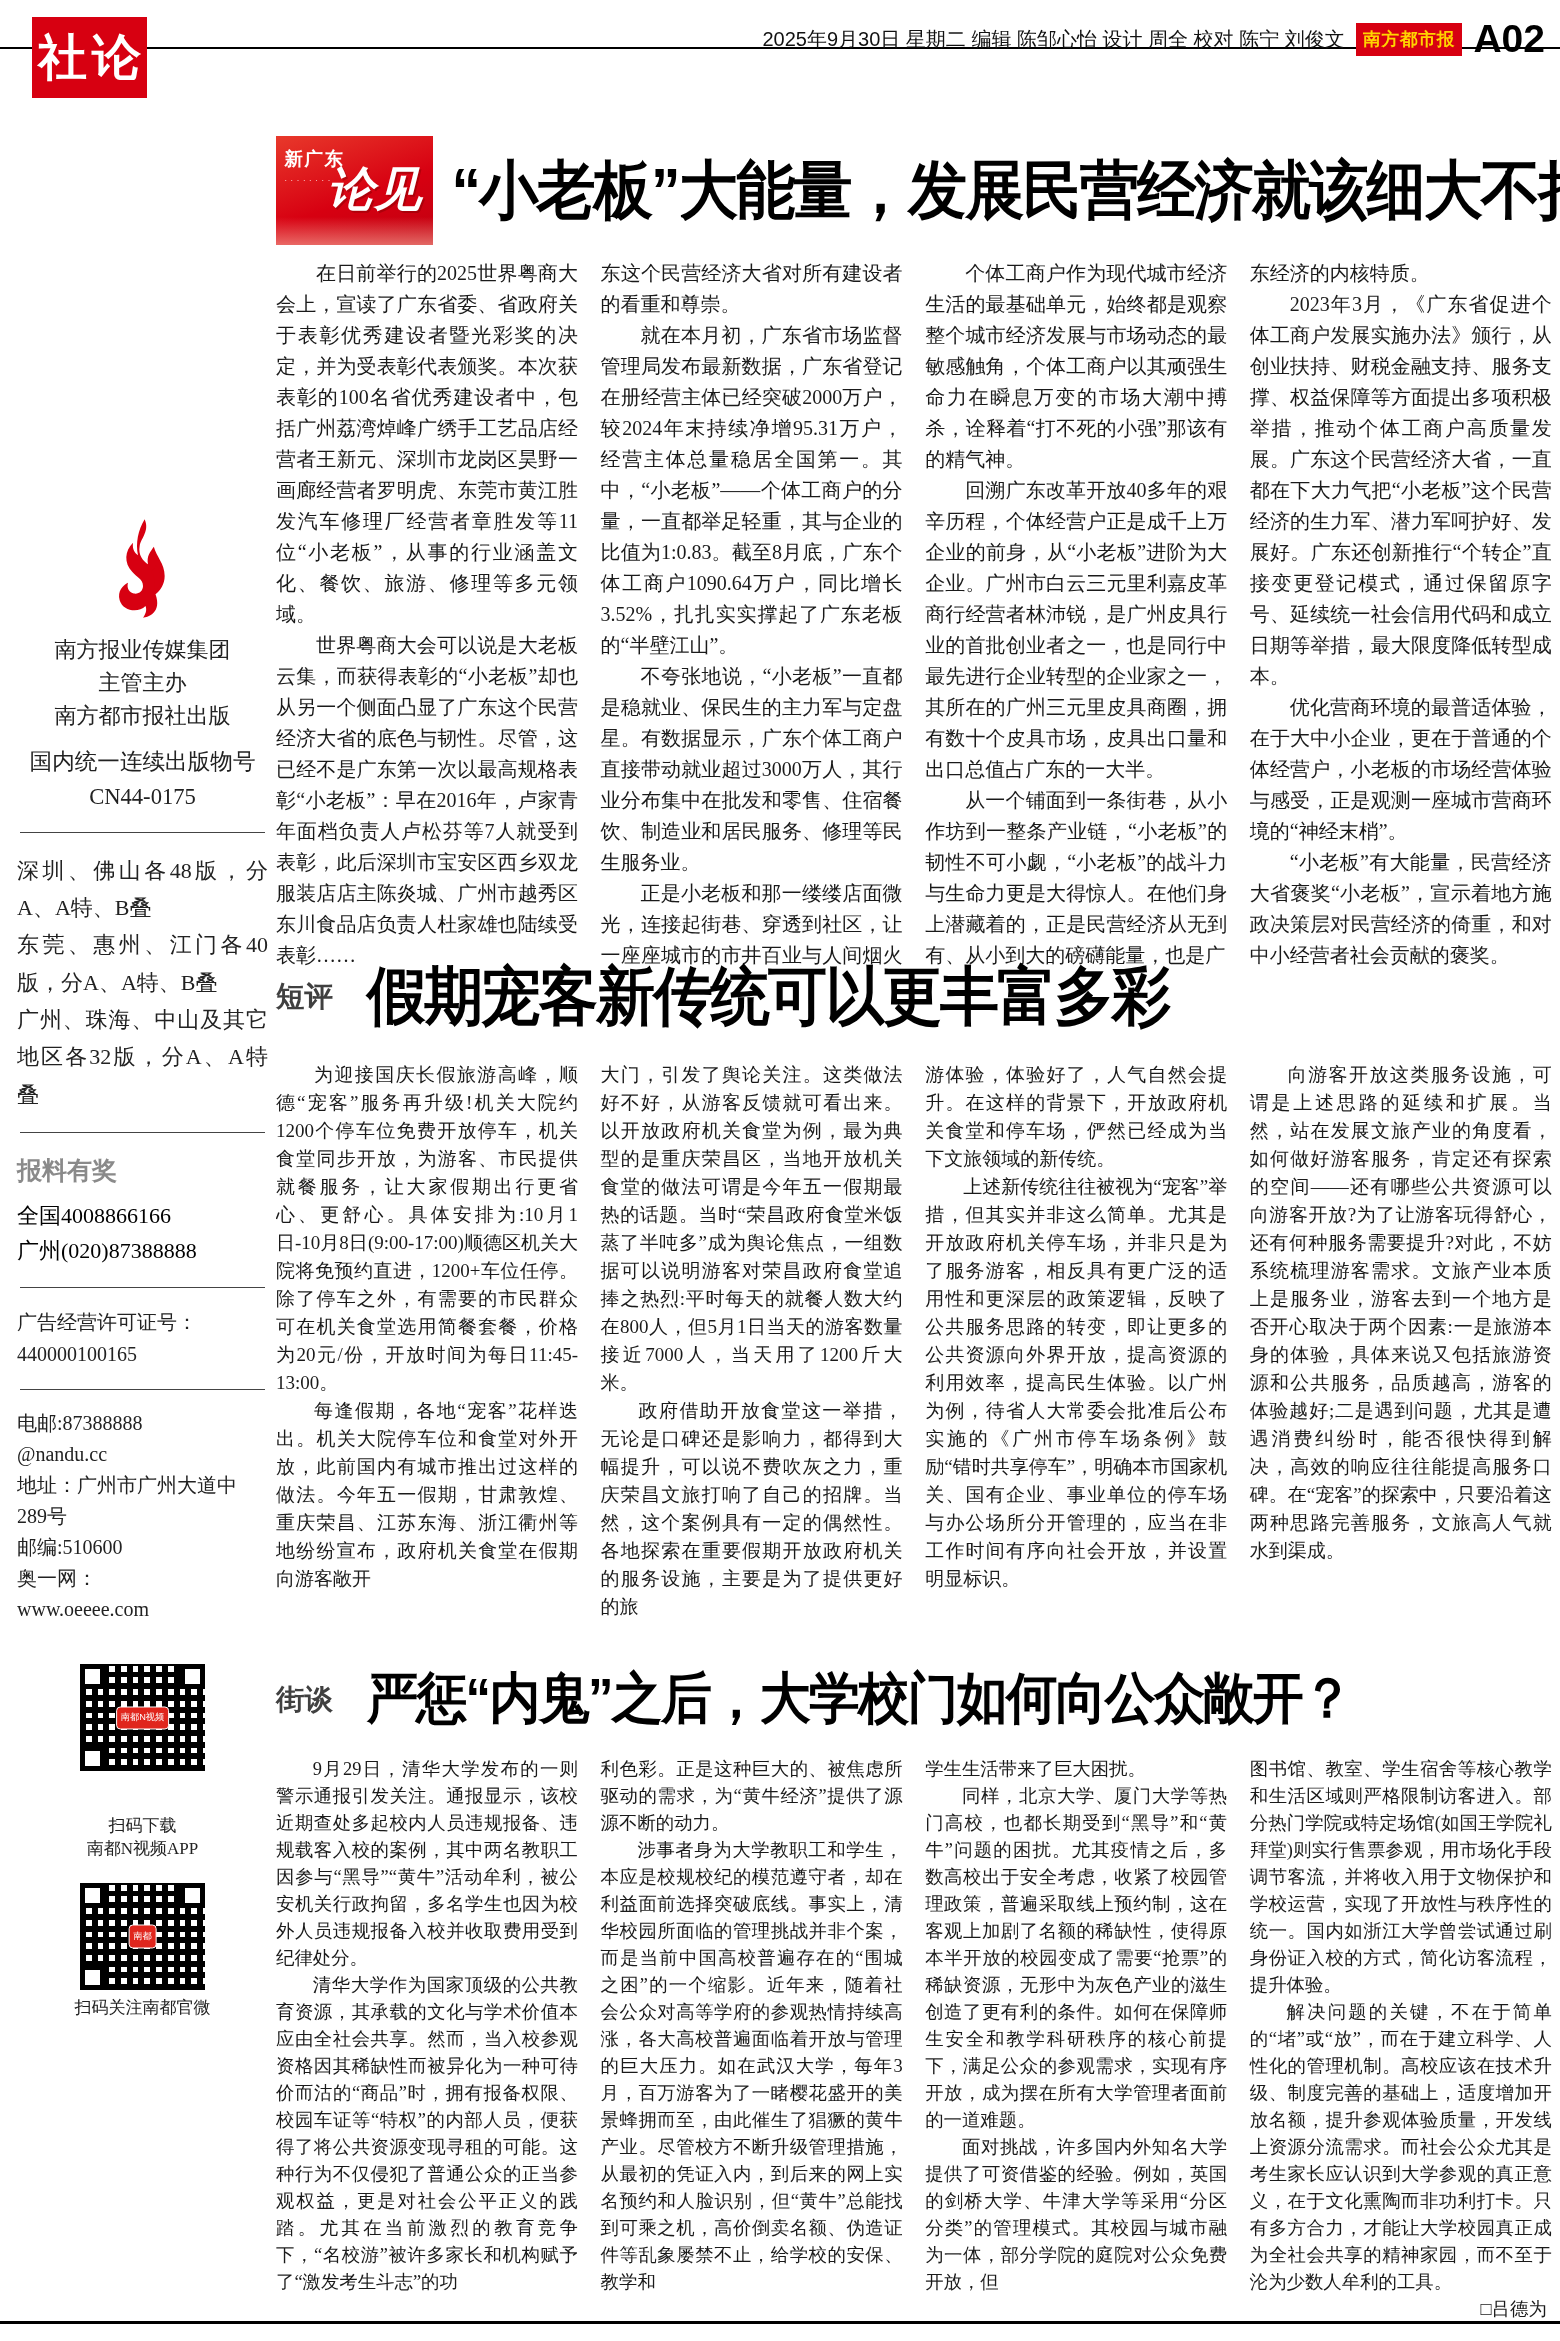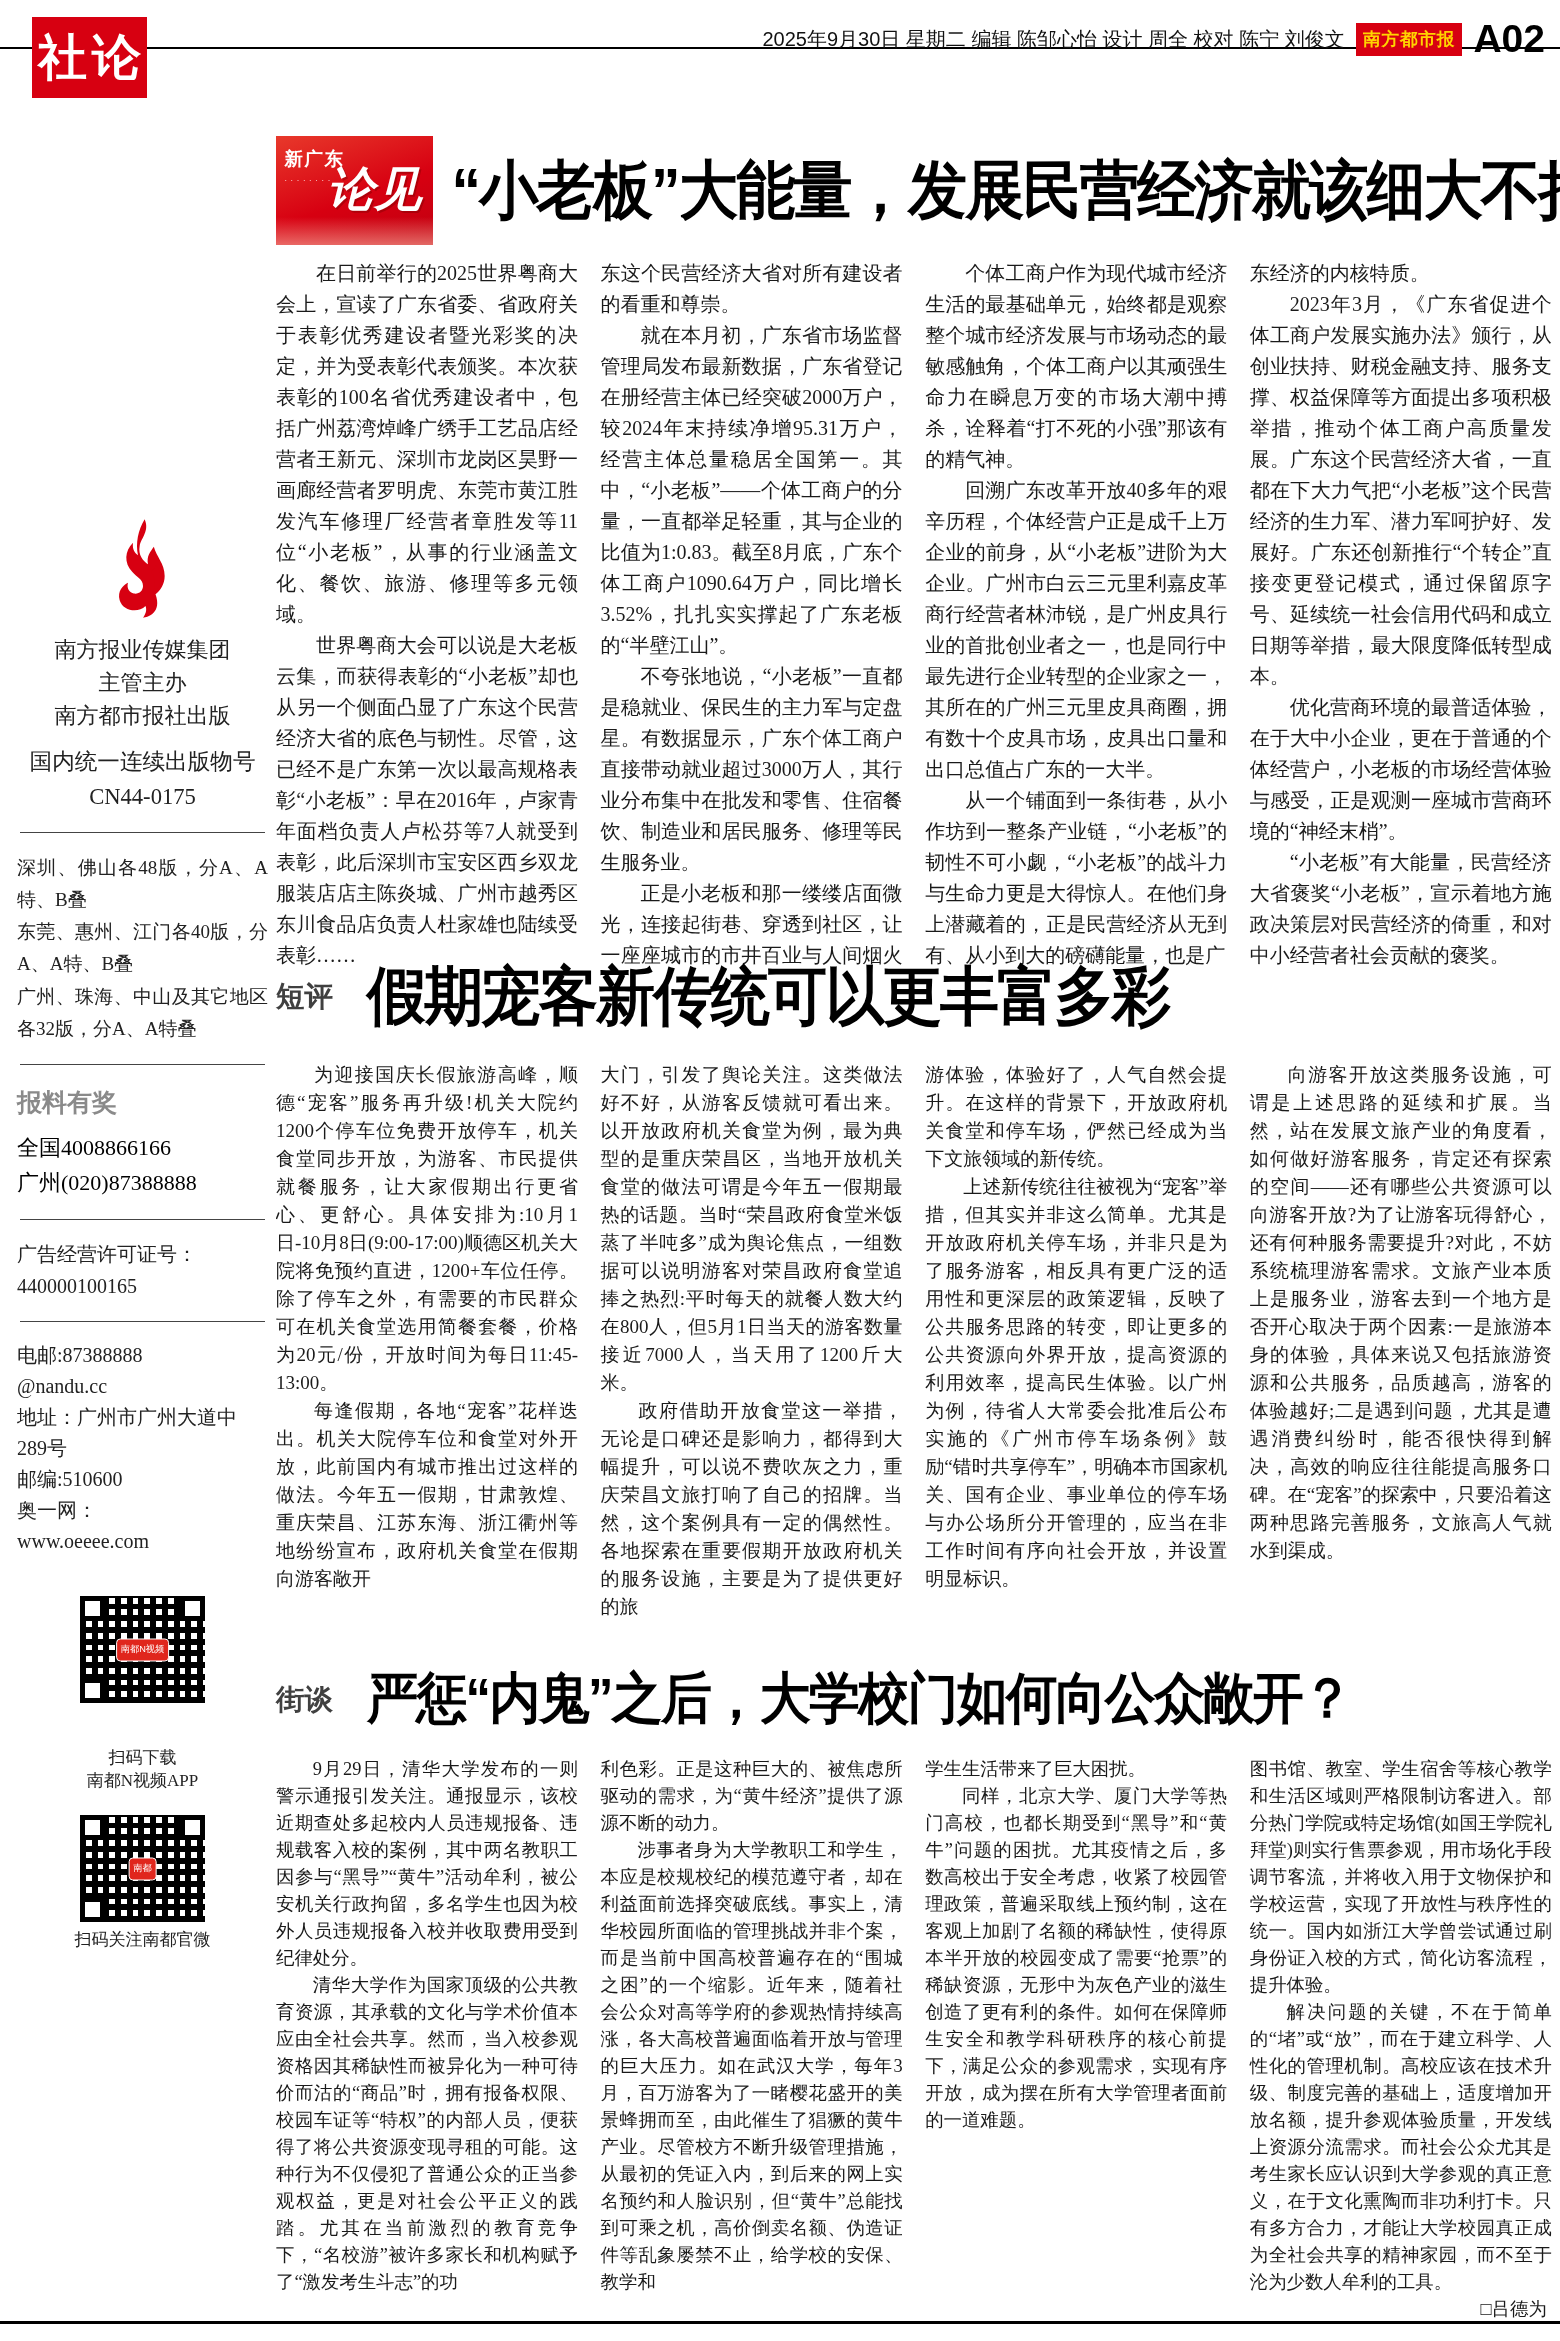--- a/index.html
+++ b/index.html
@@ -16,21 +16,21 @@
   .masthead{background:#d70011;color:#ffd400;font-family:"Liberation Sans","DejaVu Sans",sans-serif;
         font-weight:900;font-size:17.6px;padding:4.2px 6.7px;letter-spacing:0.8px;}
   .pageno{font-family:"Liberation Sans","DejaVu Sans",sans-serif;font-weight:900;font-size:39px;color:#000;}
   
   #sidebar{position:absolute;left:0;top:519px;width:251px;padding-left:17px;
         font-size:18.4px;line-height:1.55;}
   .flame{display:block;margin:0 auto 15px auto;}
   .sb-center{text-align:center;font-size:22px;line-height:1.5;color:#222;}
   .sb-issn{text-align:center;font-size:22.6px;margin-top:11.7px;color:#222;}
   .sb-rule{border:none;border-top:1.7px solid #444;margin:18.4px 3.4px;}
-  .sb-editions{font-size:19px;line-height:1.7;color:#222;text-align:justify;}
+  .sb-editions{font-size:22px;line-height:1.7;color:#222;text-align:justify;}
   .sb-editions div{text-align:justify;}
   .sb-tip-title{font-size:25px;font-weight:bold;color:#8a8a8a;
         font-family:"Liberation Sans","DejaVu Sans",sans-serif;margin-bottom:8.4px;}
   .sb-phones{font-size:22px;line-height:1.6;color:#000000;}
   .sb-ad{font-size:20px;line-height:1.6;color:#222;}
   .sb-contact{font-size:20px;line-height:1.55;color:#222;}
   .qr-wrap{text-align:center;margin-top:39px;}
   .qr{position:relative;width:125px;height:107px;margin:0 auto;
       background:
         repeating-linear-gradient(0deg,#000 0 5.9px,transparent 5.9px 11.7px),
@@ -210,20 +210,21 @@
             <p class="para">9月29日，清华大学发布的一则警示通报引发关注。通报显示，该校近期查处多起校内人员违规报备、违规载客入校的案例，其中两名教职工因参与“黑导”“黄牛”活动牟利，被公安机关行政拘留，多名学生也因为校外人员违规报备入校并收取费用受到纪律处分。</p>
             <p class="para">清华大学作为国家顶级的公共教育资源，其承载的文化与学术价值本应由全社会共享。然而，当入校参观资格因其稀缺性而被异化为一种可待价而沽的“商品”时，拥有报备权限、校园车证等“特权”的内部人员，便获得了将公共资源变现寻租的可能。这种行为不仅侵犯了普通公众的正当参观权益，更是对社会公平正义的践踏。尤其在当前激烈的教育竞争下，“名校游”被许多家长和机构赋予了“激发考生斗志”的功</p>
           </div>
           <div class="col">
             <p class="para cont">利色彩。正是这种巨大的、被焦虑所驱动的需求，为“黄牛经济”提供了源源不断的动力。</p>
             <p class="para">涉事者身为大学教职工和学生，本应是校规校纪的模范遵守者，却在利益面前选择突破底线。事实上，清华校园所面临的管理挑战并非个案，而是当前中国高校普遍存在的“围城之困”的一个缩影。近年来，随着社会公众对高等学府的参观热情持续高涨，各大高校普遍面临着开放与管理的巨大压力。如在武汉大学，每年3月，百万游客为了一睹樱花盛开的美景蜂拥而至，由此催生了猖獗的黄牛产业。尽管校方不断升级管理措施，从最初的凭证入内，到后来的网上实名预约和人脸识别，但“黄牛”总能找到可乘之机，高价倒卖名额、伪造证件等乱象屡禁不止，给学校的安保、教学和</p>
           </div>
           <div class="col">
             <p class="para cont">学生生活带来了巨大困扰。</p>
             <p class="para">同样，北京大学、厦门大学等热门高校，也都长期受到“黑导”和“黄牛”问题的困扰。尤其疫情之后，多数高校出于安全考虑，收紧了校园管理政策，普遍采取线上预约制，这在客观上加剧了名额的稀缺性，使得原本半开放的校园变成了需要“抢票”的稀缺资源，无形中为灰色产业的滋生创造了更有利的条件。如何在保障师生安全和教学科研秩序的核心前提下，满足公众的参观需求，实现有序开放，成为摆在所有大学管理者面前的一道难题。</p>
+            <p class="para">面对挑战，许多国内外知名大学提供了可资借鉴的经验。例如，英国的剑桥大学、牛津大学等采用“分区分类”的管理模式。其校园与城市融为一体，部分学院的庭院对公众免费开放，但</p>
           </div>
           <div class="col">
             <p class="para cont">图书馆、教室、学生宿舍等核心教学和生活区域则严格限制访客进入。部分热门学院或特定场馆(如国王学院礼拜堂)则实行售票参观，用市场化手段调节客流，并将收入用于文物保护和学校运营，实现了开放性与秩序性的统一。国内如浙江大学曾尝试通过刷身份证入校的方式，简化访客流程，提升体验。</p>
             <p class="para">解决问题的关键，不在于简单的“堵”或“放”，而在于建立科学、人性化的管理机制。高校应该在技术升级、制度完善的基础上，适度增加开放名额，提升参观体验质量，开发线上资源分流需求。而社会公众尤其是考生家长应认识到大学参观的真正意义，在于文化熏陶而非功利打卡。只有多方合力，才能让大学校园真正成为全社会共享的精神家园，而不至于沦为少数人牟利的工具。</p>
             <div class="byline">□吕德为</div>
           </div>
         </div>
     </div>
 
   </div>

